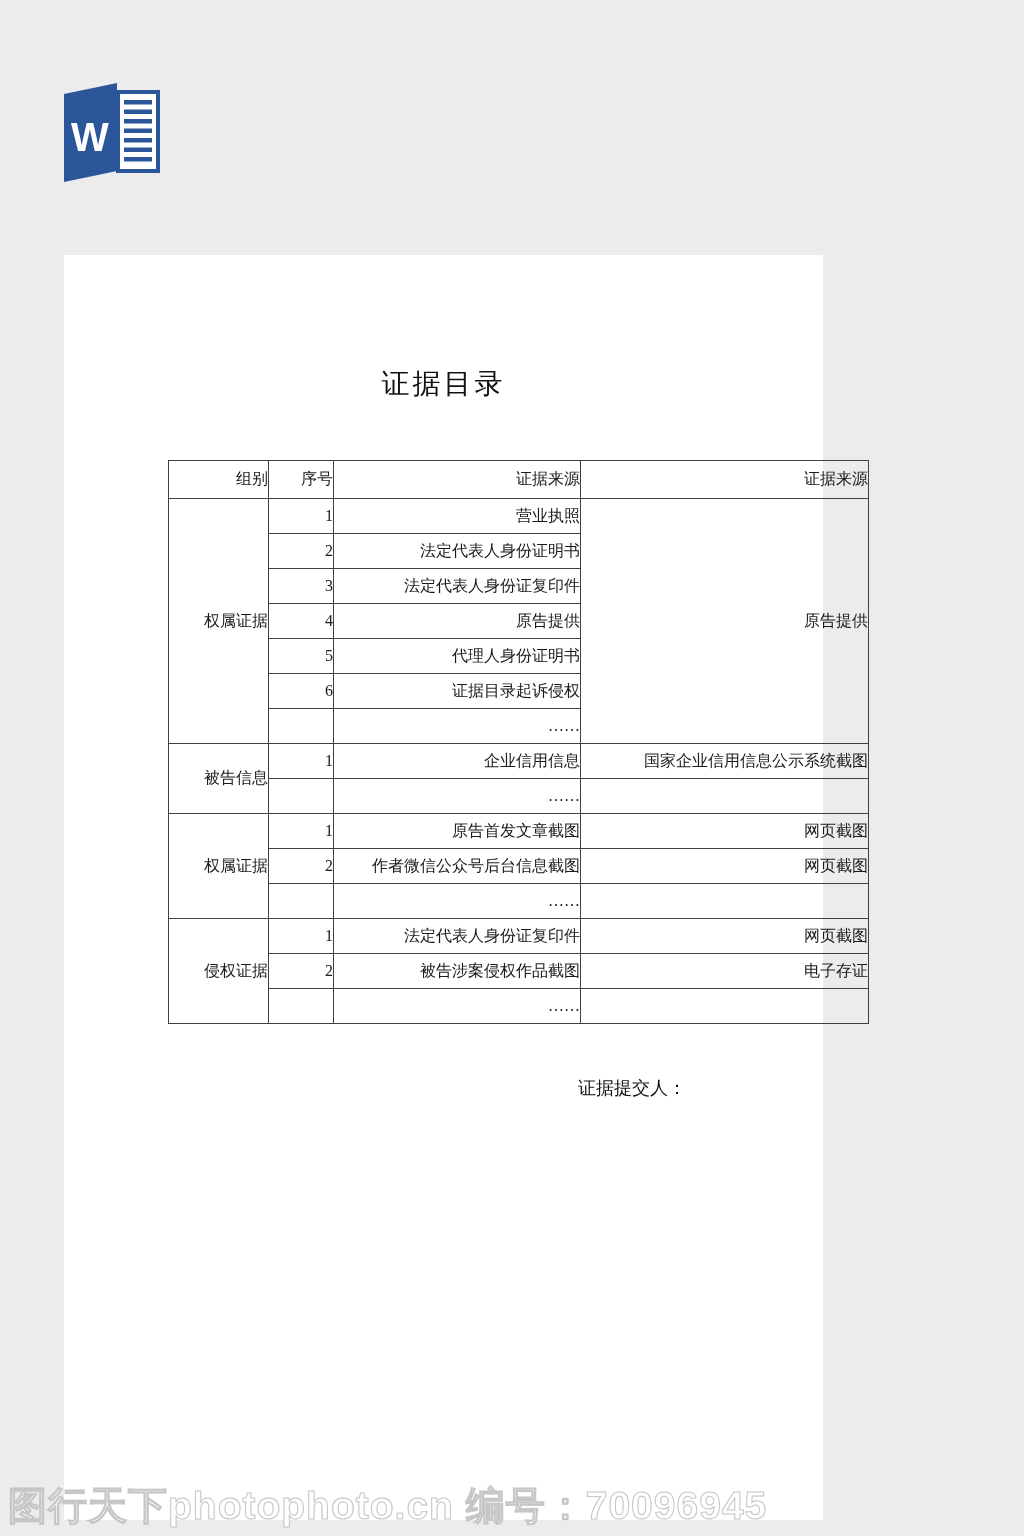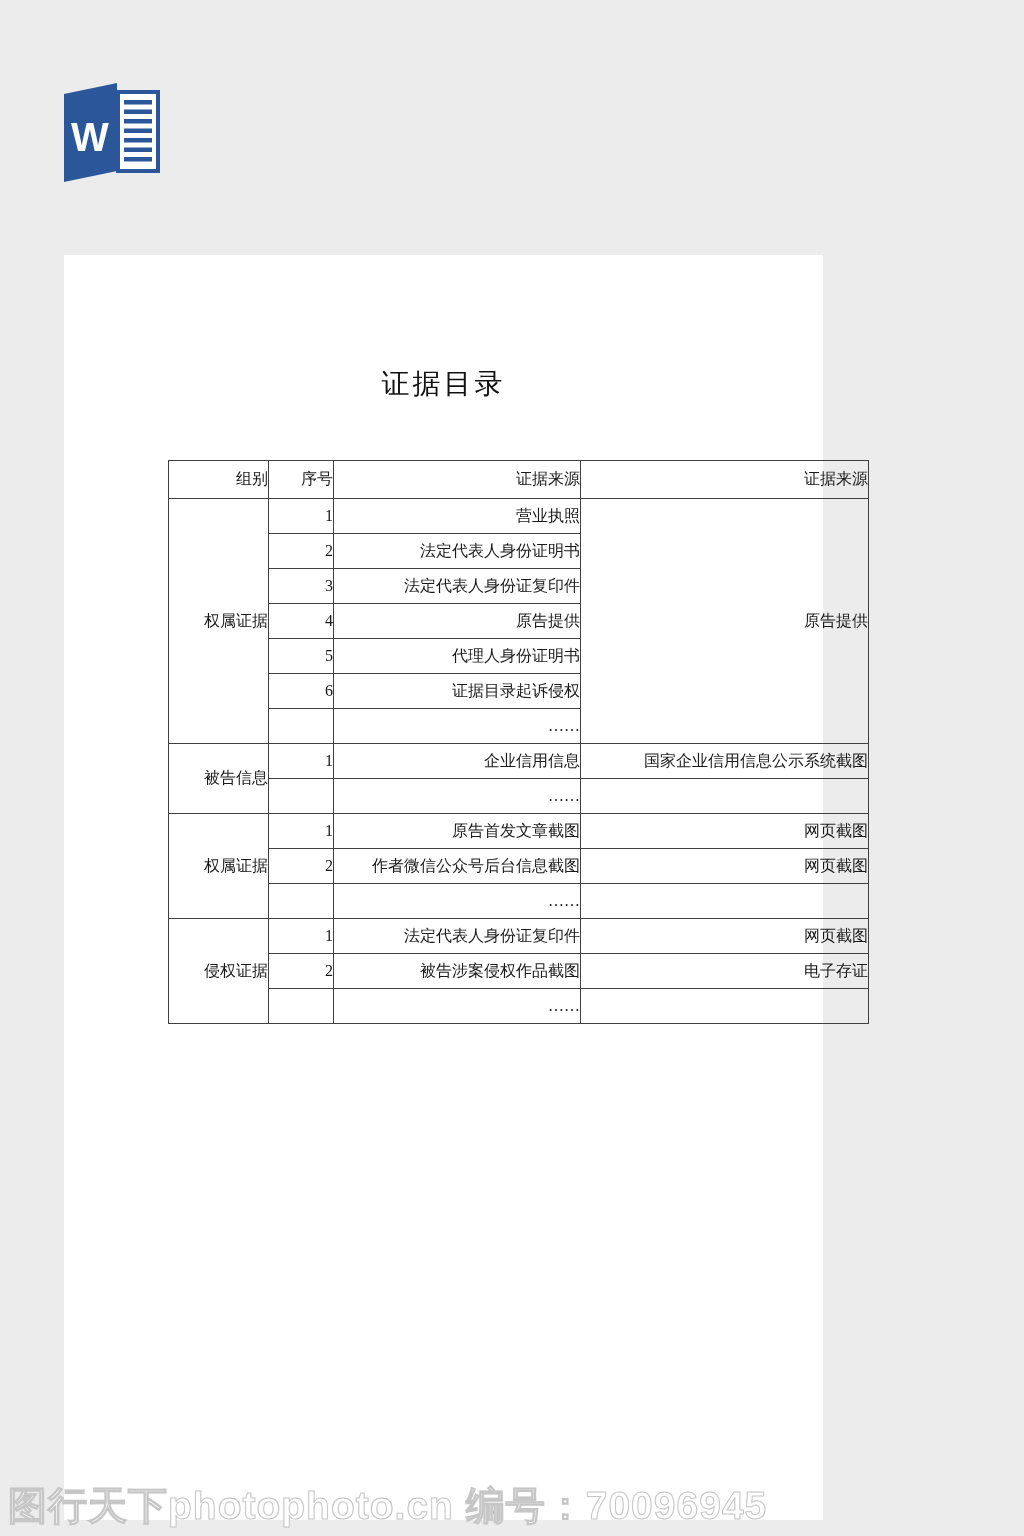--- a/index.html
+++ b/index.html
@@ -221,15 +221,16 @@
           <td class="col-source">电子存证</td>
         </tr>
         <tr>
           <td class="col-no"></td>
           <td class="col-name">……</td>
           <td class="col-source"></td>
         </tr>
       </tbody>
   </table>
 
+  <p class="submitter">证据提交人：</p>
 </div>
 
 <div class="watermark">图行天下photophoto.cn 编号：70096945</div>
 
 </body></html>

